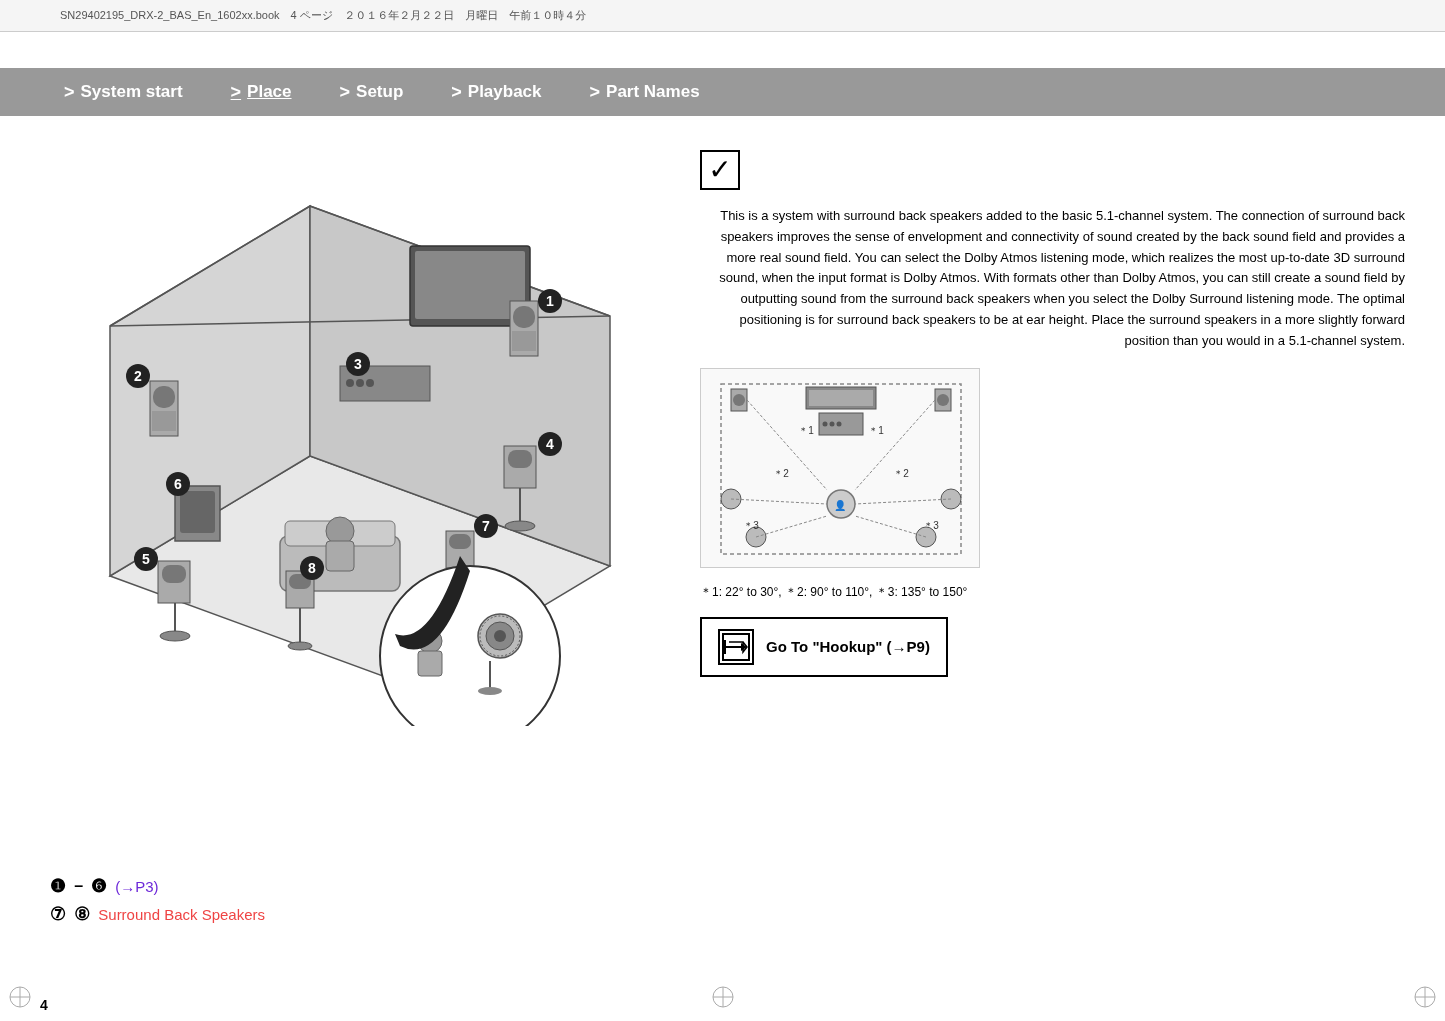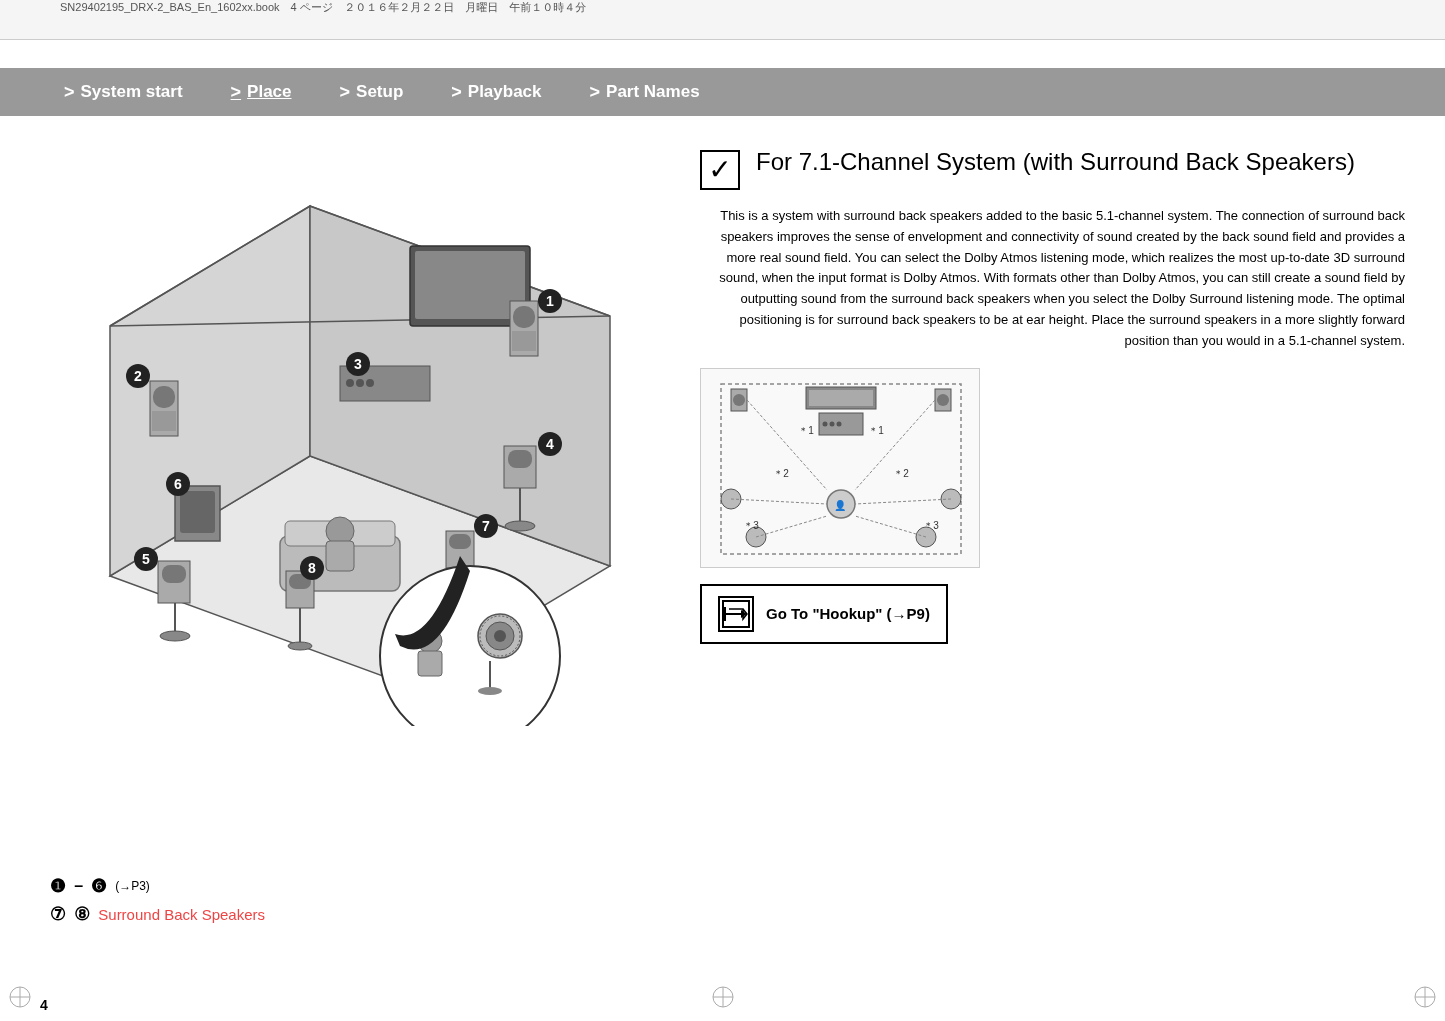--- a/index.html
+++ b/index.html
@@ -11,24 +11,25 @@
       overflow: hidden;
       position: relative;
     }
 
     
     #header-bar {
       position: absolute;
       top: 0;
       left: 0;
       right: 0;
-      height: 40px;
+      height: 32px;
       background: #f5f5f5;
       border-bottom: 1px solid #ccc;
       display: flex;
+      align-items: center;
       padding: 0 60px;
       font-size: 11px;
       color: #555;
     }
 
     
     #nav-bar {
       position: absolute;
       top: 68px;
       left: 0;
@@ -370,37 +371,36 @@
       <circle cx="470" cy="490" r="20" fill="none" stroke="#555" stroke-width="1" stroke-dasharray="2,2"></circle>
 
       <path d="M 370,500 Q 410,520 440,425 L 430,410 Q 400,500 365,488 Z" fill="#222"></path>
     </svg>
 
     <div style="position:absolute; bottom:50px; left:50px;">
       <div class="label-row">
         <span style="font-size:18px; font-weight:bold; color:#000;">❶</span>
         <span style="font-size:16px; color:#000; font-weight:bold;"> – </span>
         <span style="font-size:18px; font-weight:bold; color:#000;">❻</span>
-        <span style="font-size:12px; color:#000000;">(→P3)</span>
+        <span style="font-size:15px; color:#6d28d9;">(→P3)</span>
       </div>
       <div class="label-row">
         <span style="font-size:18px; font-weight:bold; color:#000;">⑦</span>
         <span style="font-size:18px; font-weight:bold; color:#000;">⑧</span>
         <span style="font-size:15px; color:#ef4444;">Surround Back Speakers</span>
       </div>
     </div>
   </div>
 
   <div id="right-panel">
 
     <div class="section-title">
       <div class="check-box">
         <span>✓</span>
       </div>
-      <span>For 7.1-Channel System (with Surround Back Speakers)</span>
     </div>
 
     <p class="body-text">This is a system with surround back speakers added to the basic 5.1-channel system. The connection of surround back speakers improves the sense of envelopment and connectivity of sound created by the back sound field and provides a more real sound field. You can select the Dolby Atmos listening mode, which realizes the most up-to-date 3D surround sound, when the input format is Dolby Atmos. With formats other than Dolby Atmos, you can still create a sound field by outputting sound from the surround back speakers when you select the Dolby Surround listening mode. The optimal positioning is for surround back speakers to be at ear height. Place the surround speakers in a more slightly forward position than you would in a 5.1-channel system.</p>
 
 
     <div id="small-diagram">
       <svg width="280" height="200" viewBox="0 0 280 200" xmlns="http://www.w3.org/2000/svg">
 
         <rect x="20" y="15" width="240" height="170" fill="none" stroke="#888" stroke-width="1.5" stroke-dasharray="4,3"></rect>
 
@@ -438,20 +438,21 @@
         <text x="230" y="160" fill="#333" font-size="10" text-anchor="middle">＊3</text>
         <text x="50" y="160" fill="#333" font-size="10" text-anchor="middle">＊3</text>
         <text x="175" y="65" fill="#333" font-size="10" text-anchor="middle">＊1</text>
         <text x="105" y="65" fill="#333" font-size="10" text-anchor="middle">＊1</text>
 
         <line x1="46" y1="31" x2="126" y2="121" stroke="#888" stroke-width="1" stroke-dasharray="3,2"></line>
         <line x1="234" y1="31" x2="154" y2="121" stroke="#888" stroke-width="1" stroke-dasharray="3,2"></line>
       </svg>
     </div>
 
+    <p class="angle-note">＊1: 22° to 30°,  ＊2: 90° to 110°,  ＊3: 135° to 150°</p>
 
     <div class="goto-box">
       <div class="goto-icon">
         <svg width="30" height="30" viewBox="0 0 30 30">
           <rect x="2" y="2" width="26" height="26" fill="none" stroke="#000" stroke-width="2"></rect>
           <polygon points="8,10 22,10 22,20 26,15 22,10" fill="none" stroke="#000" stroke-width="1.5"></polygon>
           <line x1="4" y1="15" x2="20" y2="15" stroke="#000" stroke-width="2"></line>
           <polygon points="20,11 26,15 20,19" fill="#000"></polygon>
           <line x1="4" y1="8" x2="4" y2="22" stroke="#000" stroke-width="2"></line>
         </svg>

